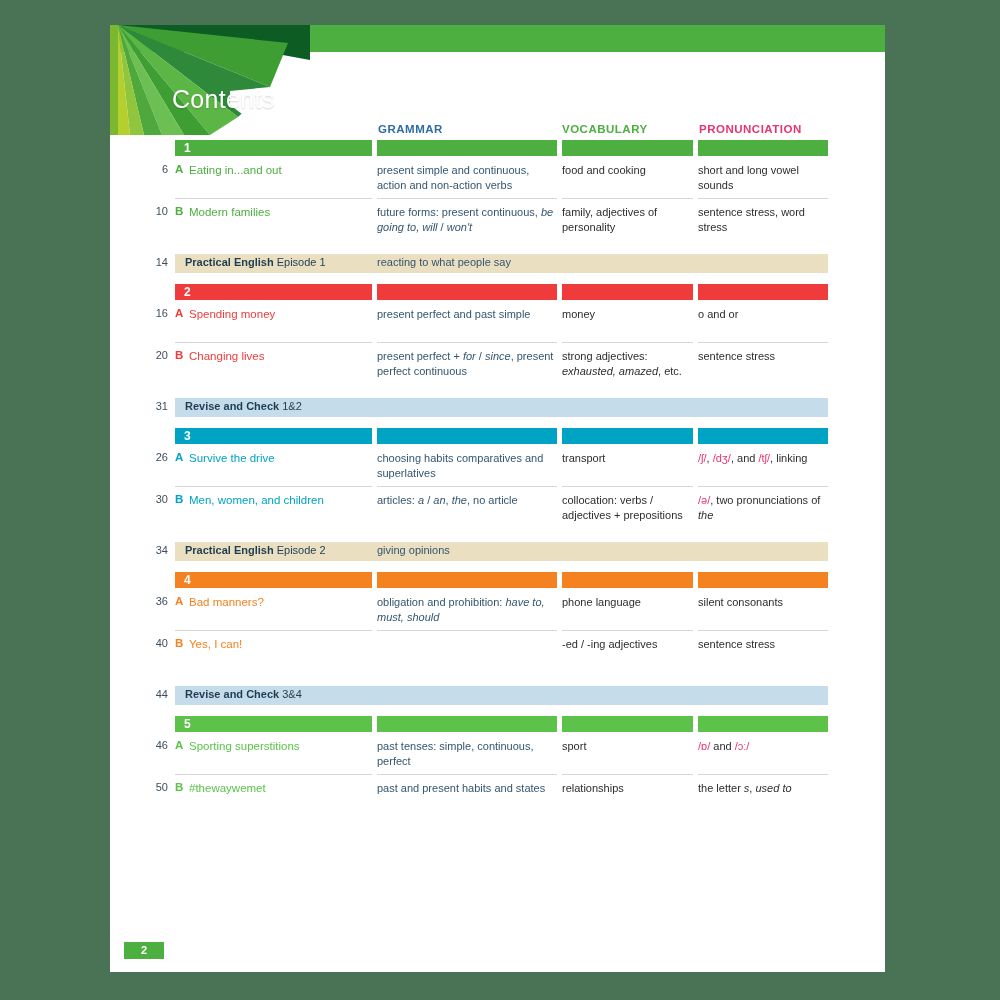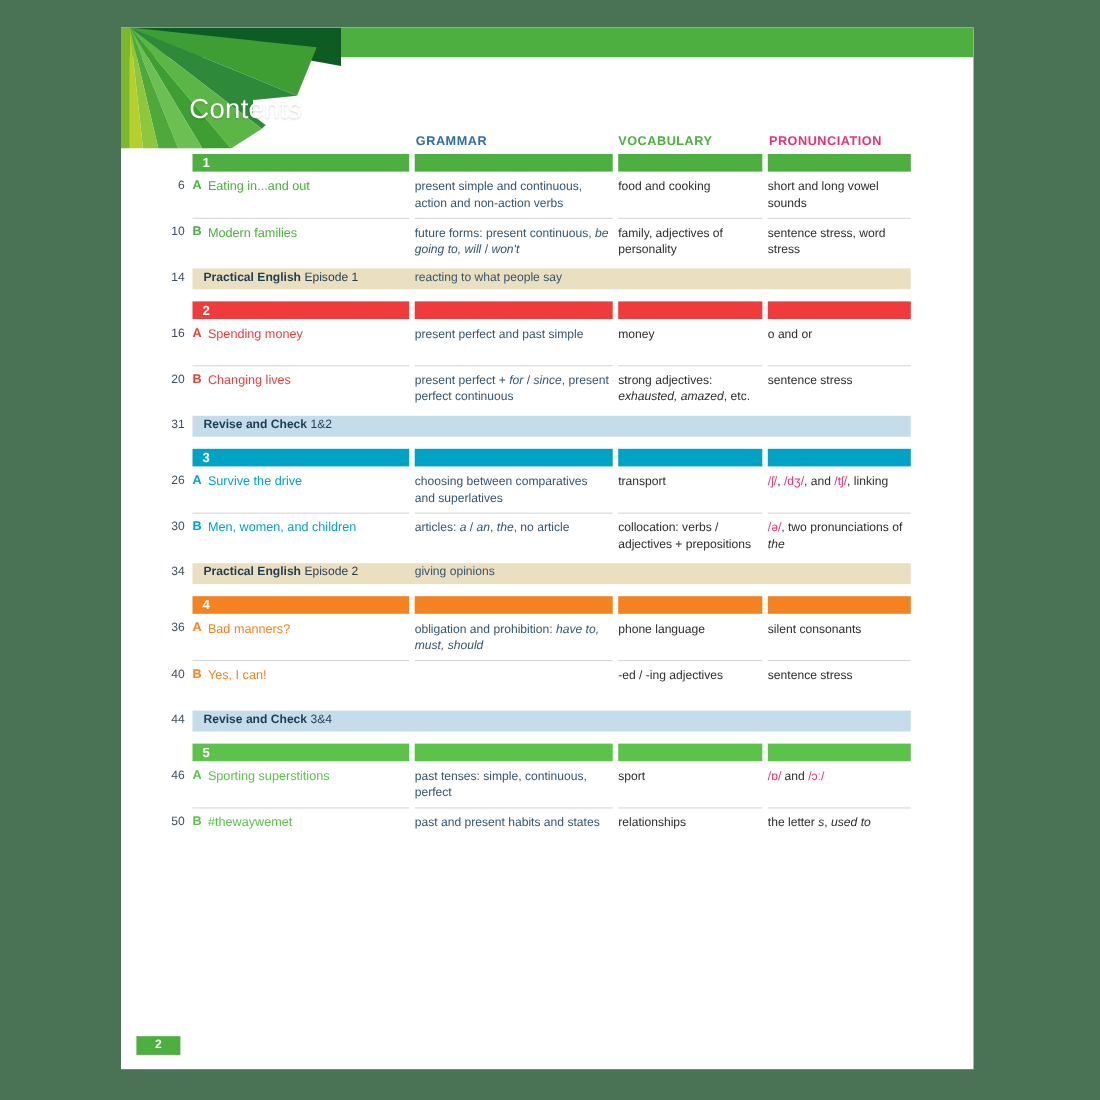--- a/index.html
+++ b/index.html
@@ -135,21 +135,21 @@
   .cell.c-gram  { left: 267px; width: 178px; color: #35556e; }
   .cell.c-vocab { left: 452px; width: 132px; color: #2d2d2d; }
   .cell.c-pron  { left: 588px; width: 136px; color: #2d2d2d; }
   .cell i { font-style: italic; }
   .ipa { color: #e8336e; font-style: normal; }
 
   
   .srow {
     position: relative;
     height: 19px;
-    margin-top: 4px;
+    margin-top: 14px;
   }
   .srow .sbg {
     position: absolute;
     left: 65px; top: 0;
     width: 653px; height: 19px;
   }
   .srow.practical .sbg { background: #eadfc0; }
   .srow.revise .sbg    { background: #c5dceb; }
   .srow .spg {
     position: absolute;
@@ -293,21 +293,21 @@
             <span class="band-num">3</span>
           </div>
           <div class="band b-gram" style="background: rgb(0, 163, 196);"></div>
           <div class="band b-vocab" style="background: rgb(0, 163, 196);"></div>
           <div class="band b-pron" style="background: rgb(0, 163, 196);"></div>
         </div>
         <div class="lesson">
           <div class="pg">26</div>
           <div class="letter" style="color: rgb(0, 163, 196);">A</div>
           <div class="ltitle" style="color: rgb(0, 163, 196);">Survive the drive</div>
-          <div class="cell c-gram">choosing between comparatives and superlatives</div>
+          <div class="cell c-gram">choosing habits comparatives and superlatives</div>
           <div class="cell c-vocab">transport</div>
           <div class="cell c-pron"><span class="ipa">/ʃ/</span>, <span class="ipa">/dʒ/</span>, and <span class="ipa">/tʃ/</span>, linking</div>
         </div>
         <div class="lesson sep">
           <div class="rule r1"></div>
           <div class="rule r2"></div>
           <div class="rule r3"></div>
           <div class="rule r4"></div>
           <div class="pg">30</div>
           <div class="letter" style="color: rgb(0, 163, 196);">B</div>

